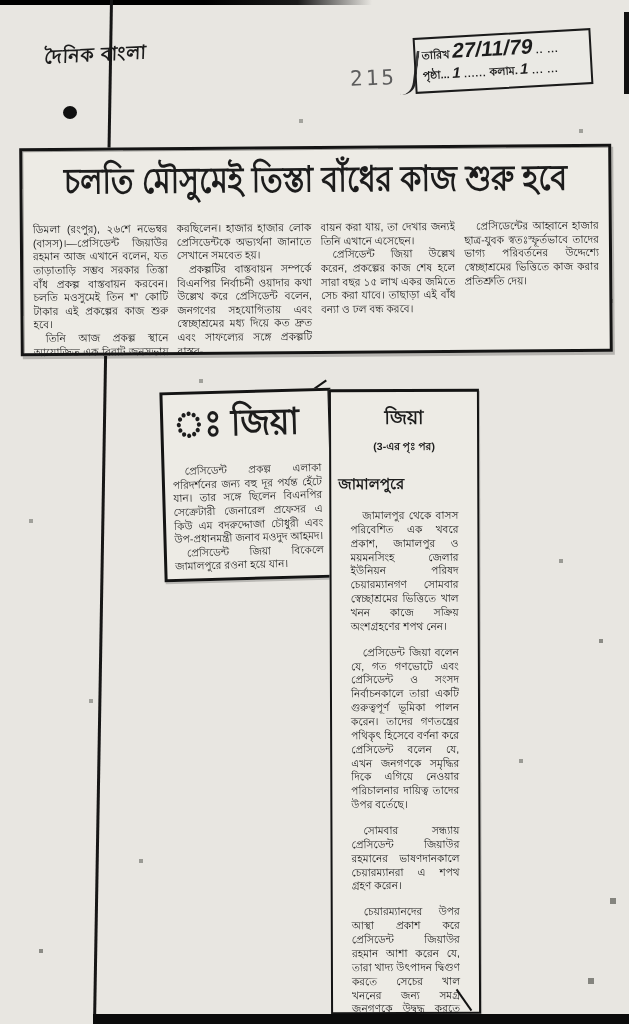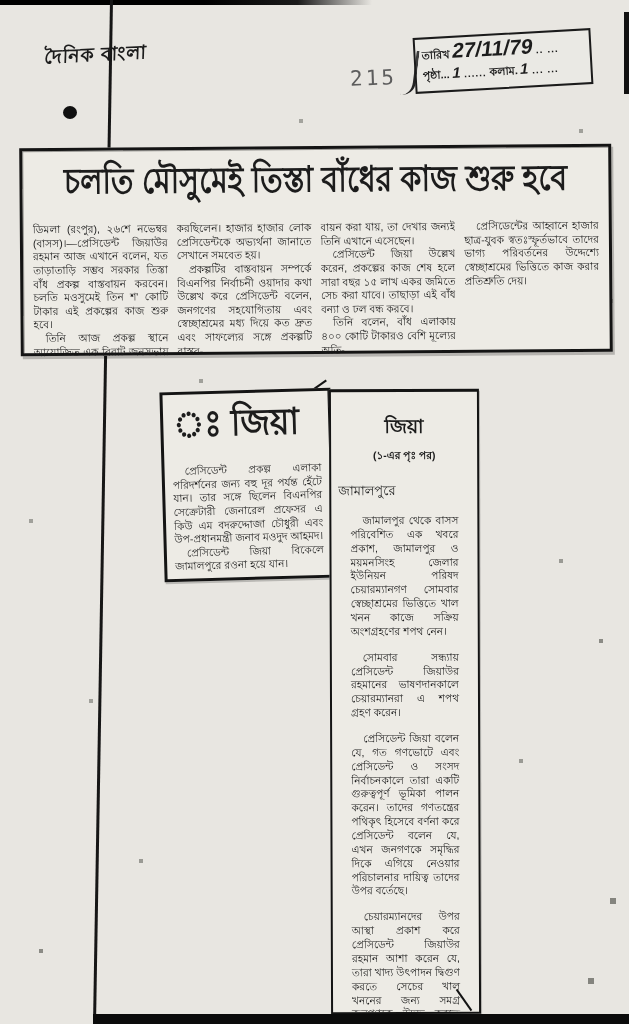--- a/index.html
+++ b/index.html
@@ -68,23 +68,23 @@
   .z-heading { font-size:33px; font-weight:bold; transform:scaleY(1.1);
     margin:2px 0 10px 2px; white-space:nowrap; }
   .clipping2 p { font-size:10.5px; line-height:1.3; text-align:justify; margin:0; text-indent:12px; }
   .continuation { text-align:center; font-weight:bold; font-size:10.5px; margin-top:5px; }
 
   
   .clipping3 { position:absolute; left:330px; top:389px; width:150px; height:625px;
     background:#edebe5; border:2px solid #141414; border-top-width:3px;
     transform:rotate(-0.2deg); padding:4px 7px; overflow:hidden;
     box-shadow:1px 2px 0 rgba(0,0,0,0.2); }
-  .c3-heading { text-align:center; font-weight:bold; font-size:19px; margin-top:16px; }
+  .c3-heading { text-align:center; font-weight:bold; font-size:19px; margin-top:7px; }
   .c3-subhead { text-align:center; font-weight:bold; font-size:10.5px; margin:4px 0 7px; }
-  .c3-dateline { font-weight:normal; font-size:13px; margin:16px 0 2px; }
+  .c3-dateline { font-weight:bold; font-size:15px; margin:16px 0 2px; }
   .clipping3 p { font-size:10.5px; line-height:1.32; text-align:justify; margin:12px; text-indent:12px; }
 </style>
 </head>
 <body>
 
 <div class="page">
 
   <div class="top-edge"></div>
   <div class="right-edge-mark"></div>
   <div class="fold-line"></div>
@@ -119,44 +119,43 @@
         <p class="cont">ডিমলা (রংপুর), ২৬শে নভেম্বর (বাসস)।—প্রেসিডেন্ট জিয়াউর রহমান আজ এখানে বলেন, যত তাড়াতাড়ি সম্ভব সরকার তিস্তা বাঁধ প্রকল্প বাস্তবায়ন করবেন। চলতি মওসুমেই তিন শ' কোটি টাকার এই প্রকল্পের কাজ শুরু হবে।</p>
         <p>তিনি আজ প্রকল্প স্থানে আয়োজিত এক বিরাট জনসভায় বক্তৃতা</p>
       </div>
       <div class="col">
         <p class="cont">করছিলেন। হাজার হাজার লোক প্রেসিডেন্টকে অভ্যর্থনা জানাতে সেখানে সমবেত হয়।</p>
         <p>প্রকল্পটির বাস্তবায়ন সম্পর্কে বিএনপির নির্বাচনী ওয়াদার কথা উল্লেখ করে প্রেসিডেন্ট বলেন, জনগণের সহযোগিতায় এবং স্বেচ্ছাশ্রমের মধ্য দিয়ে কত দ্রুত এবং সাফল্যের সঙ্গে প্রকল্পটি বাস্তব-</p>
       </div>
       <div class="col">
         <p class="cont">বায়ন করা যায়, তা দেখার জন্যই তিনি এখানে এসেছেন।</p>
         <p>প্রেসিডেন্ট জিয়া উল্লেখ করেন, প্রকল্পের কাজ শেষ হলে সারা বছর ১৫ লাখ একর জমিতে সেচ করা যাবে। তাছাড়া এই বাঁধ বন্যা ও ঢল বন্ধ করবে।</p>
-        <p>তিনি বলেন, বাঁধ এলাকায় ৪০০ কোটি টাকারও বেশি মূল্যের অতি-</p>
       </div>
       <div class="col">
         <p>প্রেসিডেন্টের আহ্বানে হাজার ছাত্র-যুবক স্বতঃস্ফূর্তভাবে তাদের ভাগ্য পরিবর্তনের উদ্দেশ্যে স্বেচ্ছাশ্রমের ভিত্তিতে কাজ করার প্রতিশ্রুতি দেয়।</p>
       </div>
     </div>
   </div>
 
   <div class="cut-mark-top"></div>
 
   <div class="clipping2">
     <div class="z-heading">ঃ জিয়া</div>
     <p>প্রেসিডেন্ট প্রকল্প এলাকা পরিদর্শনের জন্য বহু দূর পর্যন্ত হেঁটে যান। তার সঙ্গে ছিলেন বিএনপির সেক্রেটারী জেনারেল প্রফেসর এ কিউ এম বদরুদ্দোজা চৌধুরী এবং উপ-প্রধানমন্ত্রী জনাব মওদুদ আহমদ।</p>
     <p>প্রেসিডেন্ট জিয়া বিকেলে জামালপুরে রওনা হয়ে যান।</p>
     <div class="continuation">(শেষ পৃঃ ২-এর কঃ দ্রঃ)</div>
   </div>
 
   <div class="clipping3">
     <div class="c3-heading">জিয়া</div>
-    <div class="c3-subhead">(১-এর পৃঃ পর)</div>
+    <div class="c3-subhead">(3-এর পৃঃ পর)</div>
     <div class="c3-dateline">জামালপুরে</div>
     <p>জামালপুর থেকে বাসস পরিবেশিত এক খবরে প্রকাশ, জামালপুর ও ময়মনসিংহ জেলার ইউনিয়ন পরিষদ চেয়ারম্যানগণ সোমবার স্বেচ্ছাশ্রমের ভিত্তিতে খাল খনন কাজে সক্রিয় অংশগ্রহণের শপথ নেন।</p>
+    <p>প্রেসিডেন্ট জিয়া বলেন যে, গত গণভোটে এবং প্রেসিডেন্ট ও সংসদ নির্বাচনকালে তারা একটি গুরুত্বপূর্ণ ভূমিকা পালন করেন। তাদের গণতন্ত্রের পথিকৃৎ হিসেবে বর্ণনা করে প্রেসিডেন্ট বলেন যে, এখন জনগণকে সমৃদ্ধির দিকে এগিয়ে নেওয়ার পরিচালনার দায়িত্ব তাদের উপর বর্তেছে।</p>
     <p>সোমবার সন্ধ্যায় প্রেসিডেন্ট জিয়াউর রহমানের ভাষণদানকালে চেয়ারম্যানরা এ শপথ গ্রহণ করেন।</p>
-    <p>প্রেসিডেন্ট জিয়া বলেন যে, গত গণভোটে এবং প্রেসিডেন্ট ও সংসদ নির্বাচনকালে তারা একটি গুরুত্বপূর্ণ ভূমিকা পালন করেন। তাদের গণতন্ত্রের পথিকৃৎ হিসেবে বর্ণনা করে প্রেসিডেন্ট বলেন যে, এখন জনগণকে সমৃদ্ধির দিকে এগিয়ে নেওয়ার পরিচালনার দায়িত্ব তাদের উপর বর্তেছে।</p>
     <p>চেয়ারম্যানদের উপর আস্থা প্রকাশ করে প্রেসিডেন্ট জিয়াউর রহমান আশা করেন যে, তারা খাদ্য উৎপাদন দ্বিগুণ করতে সেচের খাল খননের জন্য সমগ্র জনগণকে উদ্বুদ্ধ করতে সক্ষম হবেন। তিনি বলেন যে, সাফল্যের চাবিকাঠি তাদের হাতে। জাতির সামাজিক, অর্থনৈতিক ও রাজনৈতিক পরিমণ্ডলে তাদের গড়ে তোলার জন্য তাদের অবশ্যই এগিয়ে আসতে হবে।</p>
     <p>প্রেসিডেন্ট জিয়াউর রহমান বলেন যে, জাতীয় উন্নয়নের প্রশ্ন যেখানে জড়িত সেখানে মানুষের রাজনৈতিক পরিচয় তুচ্ছ। তিনি বলেন, বিপ্লব ছাড়া আর কোন কিছুই আমাদের জনগণের ভাগ্য পরিবর্তন করতে পারবে না।</p>
 
   </div>
 
   <div class="cut-mark-bottom"></div>
   <div class="bottom-bar"></div>
 
 </div>
 

